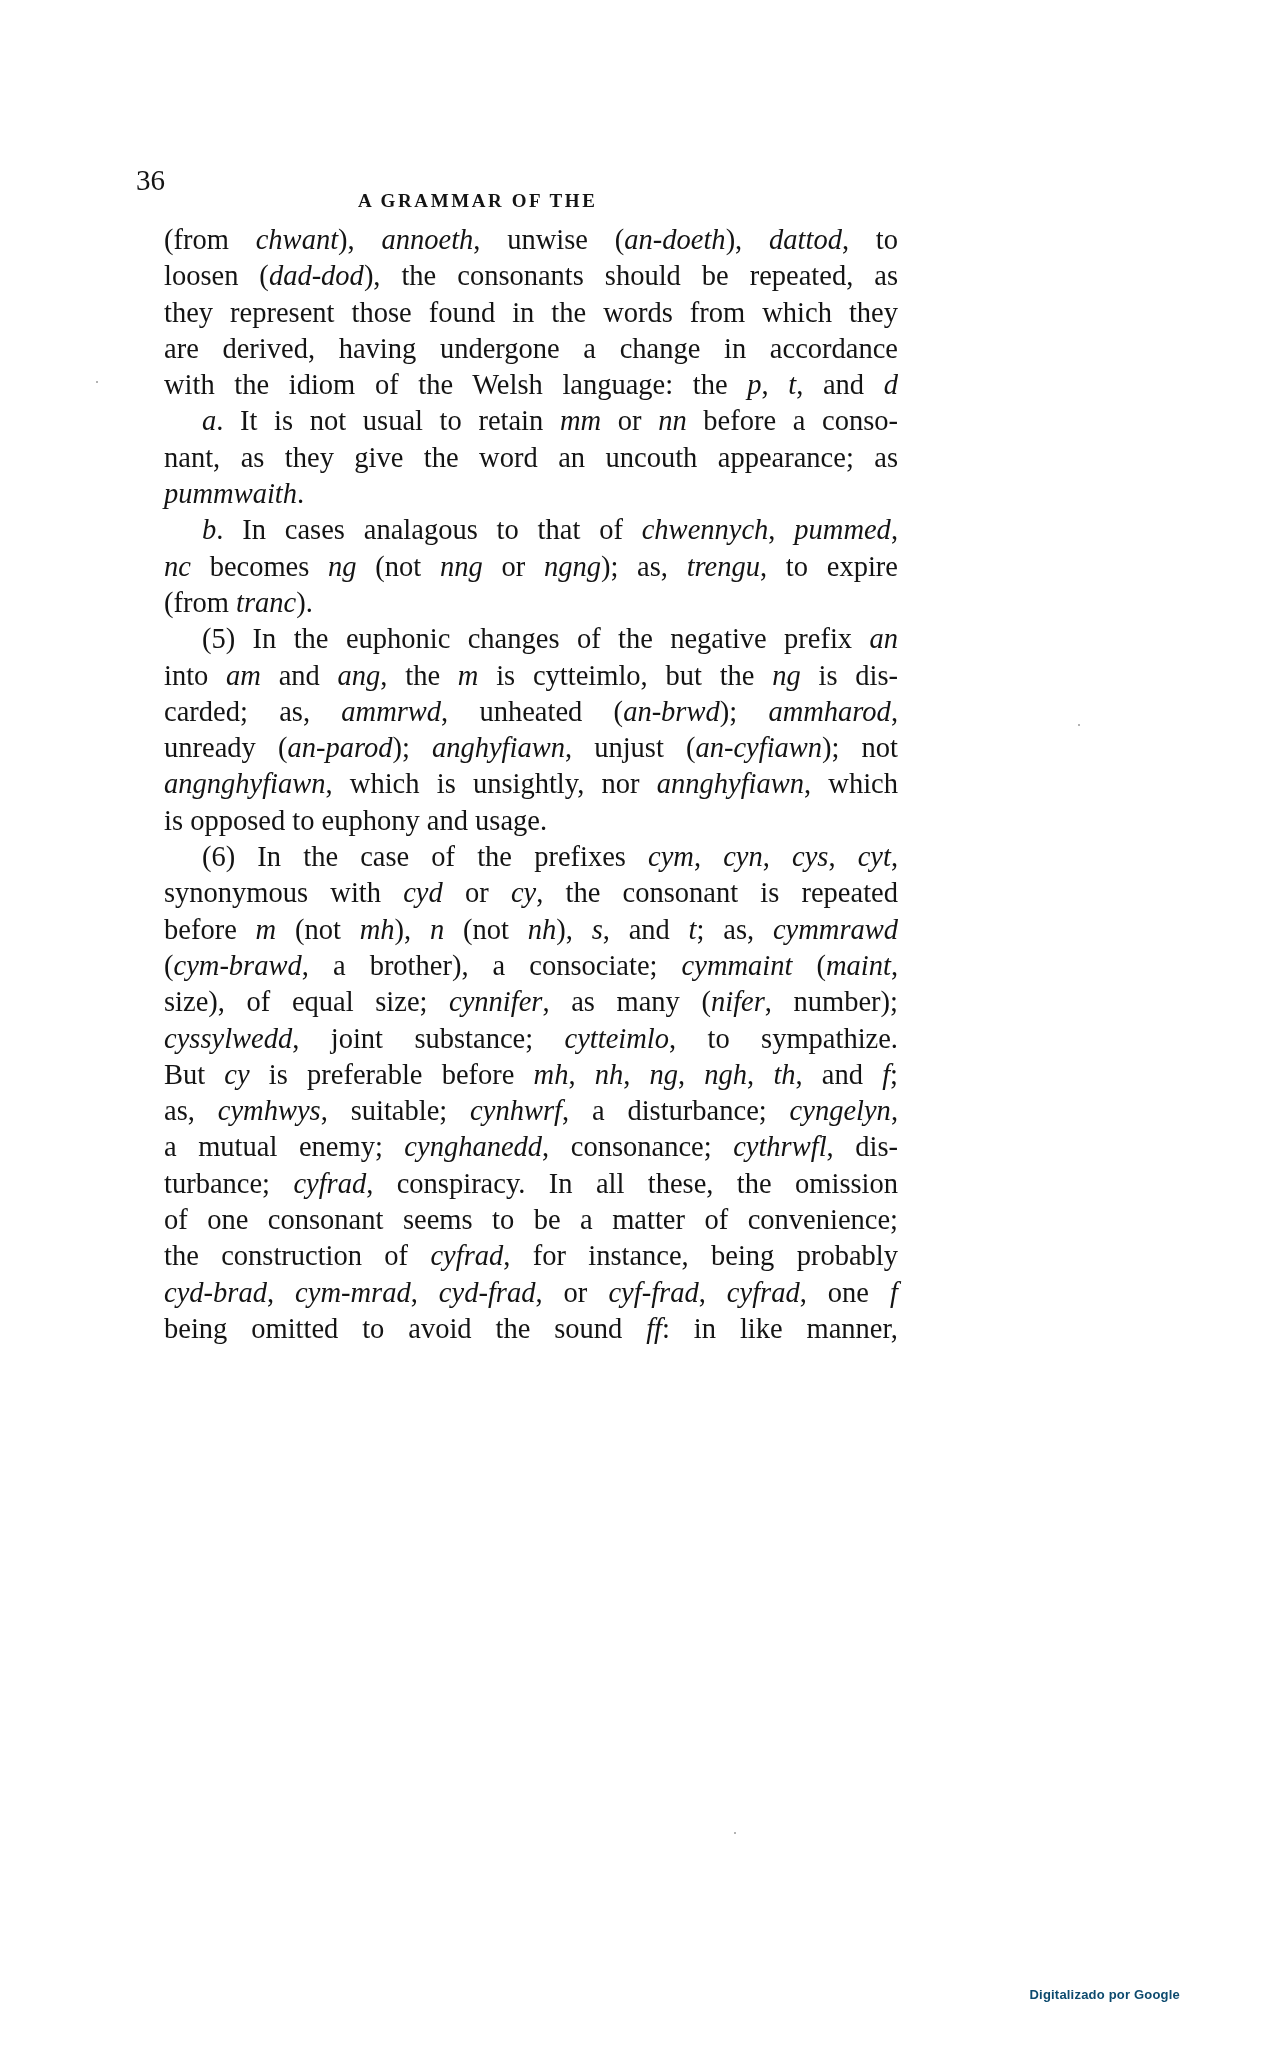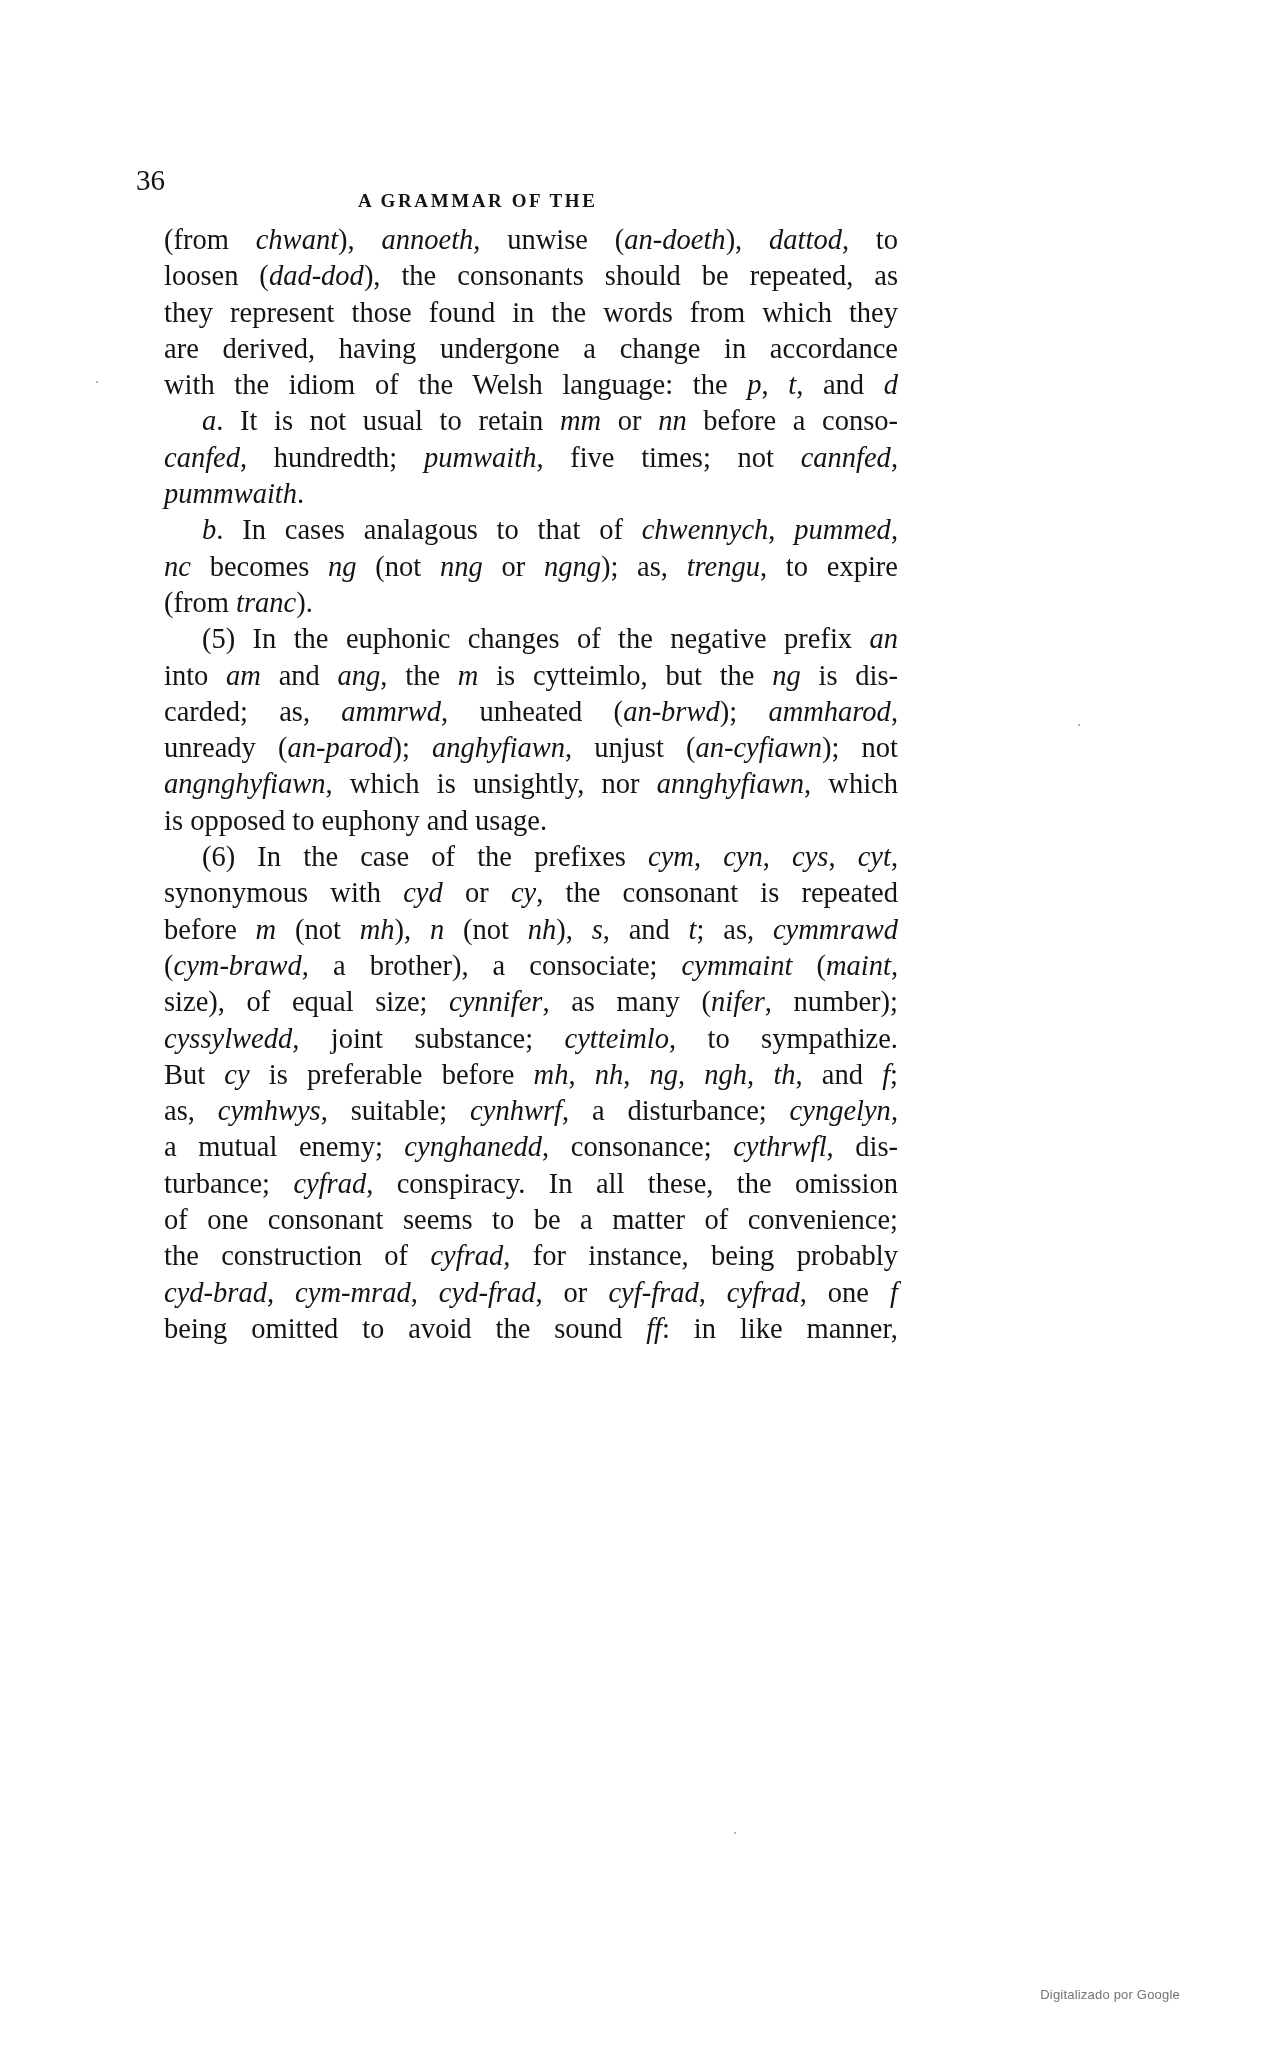--- a/index.html
+++ b/index.html
@@ -66,22 +66,23 @@
     }
     .line.last { text-align-last: left; }
     .line.indent { padding-left: 38px; }
     .line i { font-style: italic; }
     .footer-credit {
       position: absolute;
       right: 100px;
       top: 1987px;
       font-family: "Liberation Sans", sans-serif;
       font-size: 13px;
-      color: #737373;
+      color: #0c4a6e;
       letter-spacing: 0.2px;
+      font-weight: bold;
     }
     .speck {
       position: absolute;
       width: 2px; height: 2px;
       background: #9a9a9a;
       border-radius: 1px;
     }
   </style>
 </head>
 <body>
@@ -92,21 +93,21 @@
     <span class="running-title">A GRAMMAR OF THE</span>
   </div>
 
   <div class="text-block" id="text-block">
       <div class="line"><span>(from </span><i>chwant</i><span>), </span><i>annoeth</i><span>, unwise (</span><i>an-doeth</i><span>), </span><i>dattod</i><span>, to</span></div>
       <div class="line"><span>loosen (</span><i>dad-dod</i><span>), the consonants should be repeated, as</span></div>
       <div class="line"><span>they represent those found in the words from which they</span></div>
       <div class="line"><span>are derived, having undergone a change in accordance</span></div>
       <div class="line"><span>with the idiom of the Welsh language: the </span><i>p</i><span>, </span><i>t</i><span>, and </span><i>d</i></div>
       <div class="line indent"><i>a</i><span>. It is not usual to retain </span><i>mm</i><span> or </span><i>nn</i><span> before a conso-</span></div>
-      <div class="line"><i>canfed</i><span>, hundredth; </span><i>pumwaith</i><span>, five times; not </span><i>cannfed</i><span>,</span></div>
+      <div class="line"><span>nant, as they give the word an uncouth appearance; as</span></div>
       <div class="line last"><i>pummwaith</i><span>.</span></div>
       <div class="line indent"><i>b</i><span>. In cases analagous to that of </span><i>chwennych</i><span>, </span><i>pummed</i><span>,</span></div>
       <div class="line"><i>nc</i><span> becomes </span><i>ng</i><span> (not </span><i>nng</i><span> or </span><i>ngng</i><span>); as, </span><i>trengu</i><span>, to expire</span></div>
       <div class="line last"><span>(from </span><i>tranc</i><span>).</span></div>
       <div class="line indent"><span>(5) In the euphonic changes of the negative prefix </span><i>an</i></div>
       <div class="line"><span>into </span><i>am</i><span> and </span><i>ang</i><span>, the </span><i>m</i><span> is cytteimlo, but the </span><i>ng</i><span> is dis-</span></div>
       <div class="line"><span>carded; as, </span><i>ammrwd</i><span>, unheated (</span><i>an-brwd</i><span>); </span><i>ammharod</i><span>,</span></div>
       <div class="line"><span>unready (</span><i>an-parod</i><span>); </span><i>anghyfiawn</i><span>, unjust (</span><i>an-cyfiawn</i><span>); not</span></div>
       <div class="line"><i>angnghyfiawn</i><span>, which is unsightly, nor </span><i>annghyfiawn</i><span>, which</span></div>
       <div class="line last"><span>is opposed to euphony and usage.</span></div>

